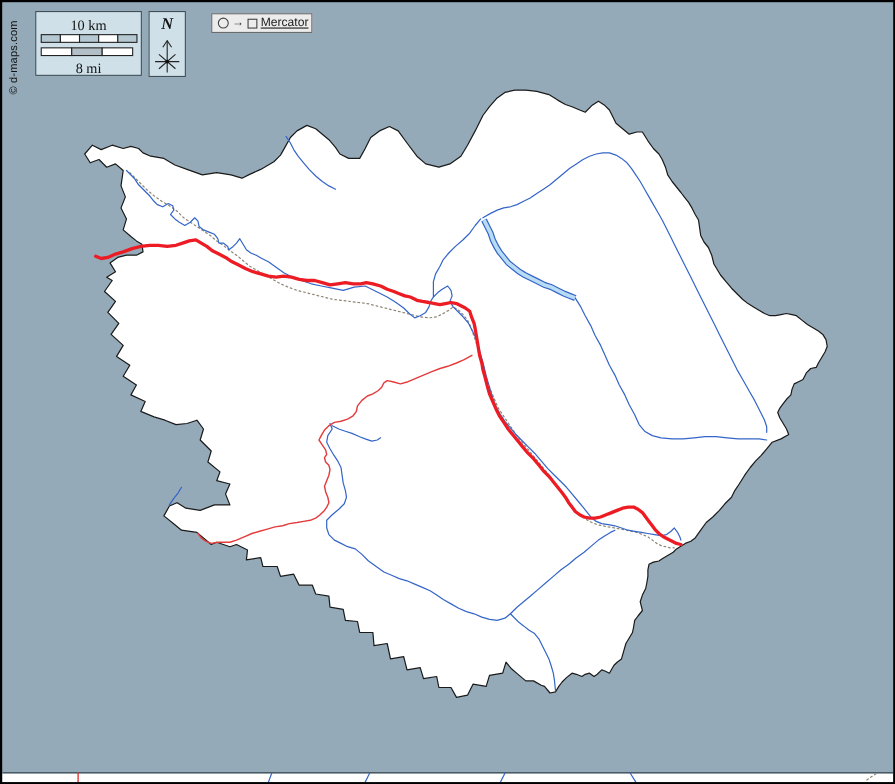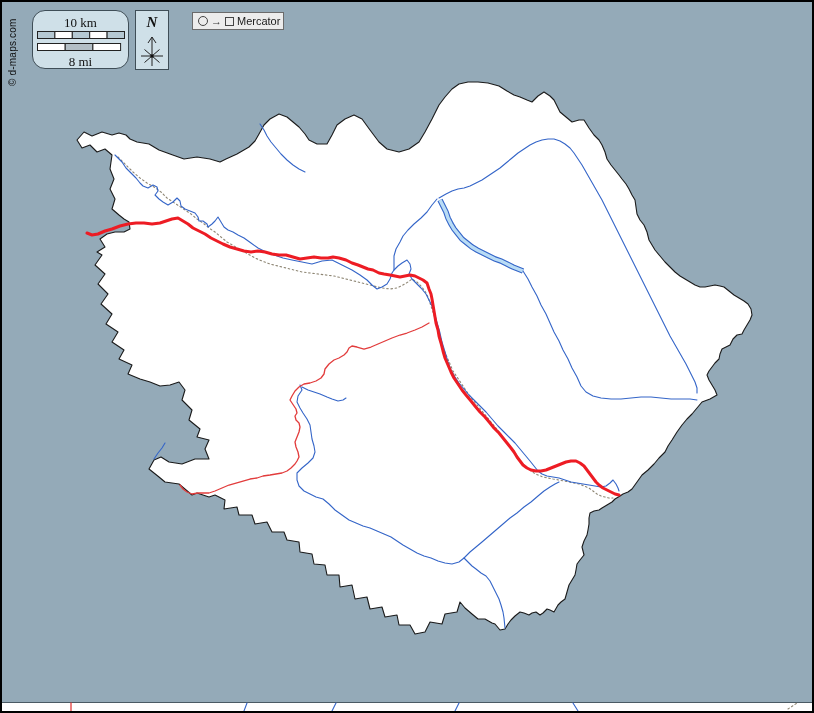--- a/index.html
+++ b/index.html
@@ -21,21 +21,21 @@
   .road2{fill:none;stroke:var(--road-secondary,#e23c3c);stroke-width:1.3;stroke-linecap:round;stroke-linejoin:round;}
   .rail{fill:none;stroke:var(--railway,#8e8674);stroke-width:1.1;stroke-dasharray:1.6 2.6;stroke-linecap:round;}
   .strip-line{stroke:var(--strip-line,#4a5a64);stroke-width:1.2;}
 
   .panel{
     position:absolute;
     background:var(--panel-fill,#cfe0e8);
     border:1px solid var(--panel-border,#3f4e57);
     box-sizing:border-box;
   }
-  #scale-box{left:30px;top:8px;width:97px;height:59px;border-radius:13px;}
+  #scale-box{left:30px;top:8px;width:97px;height:59px;}
   #scale-box .lbl{
     position:absolute;left:0;width:100%;text-align:center;
     font-family:"Liberation Serif","DejaVu Serif",serif;
     font-size:13px;color:#111;line-height:13px;
   }
   #scale-km-label{top:5px;}
   #scale-mi-label{top:44px;}
   #scale-bars{position:absolute;left:0;top:0;}
 
   #north-box{left:133px;top:8px;width:34px;height:60px;}
@@ -49,21 +49,21 @@
   #projection-box{
     left:190px;top:10px;width:92px;height:18px;
     background:var(--button-fill,#ececec);
     border:1px solid var(--button-border,#6b6b6b);
     display:flex;align-items:center;gap:3px;padding:0 5px;
     font-size:11px;color:#1a1a1a;
   }
   #proj-circle{width:8px;height:8px;border:1.2px solid #444;border-radius:50%;flex:0 0 auto;}
   #proj-arrow{font-size:11px;color:#333;line-height:10px;}
   #proj-square{width:7px;height:7px;border:1.2px solid #444;flex:0 0 auto;}
-  #projection-label{white-space:nowrap;}
+  #projection-label{white-space:nowrap;text-decoration:underline;}
 
   #attribution{
     position:absolute;left:5px;top:84px;
     transform:rotate(-90deg);transform-origin:0 0;
     font-size:10px;color:#111;white-space:nowrap;letter-spacing:0.2px;
   }
 </style>
 </head>
 <body>
 

